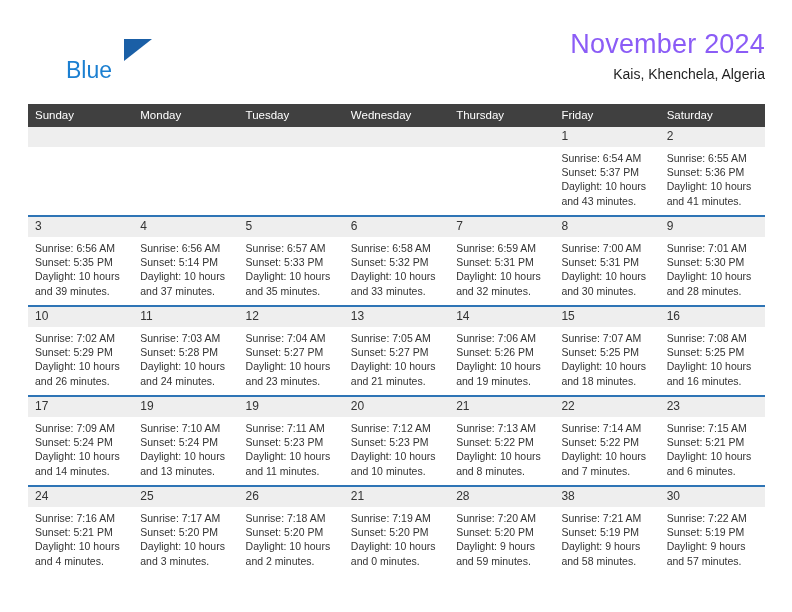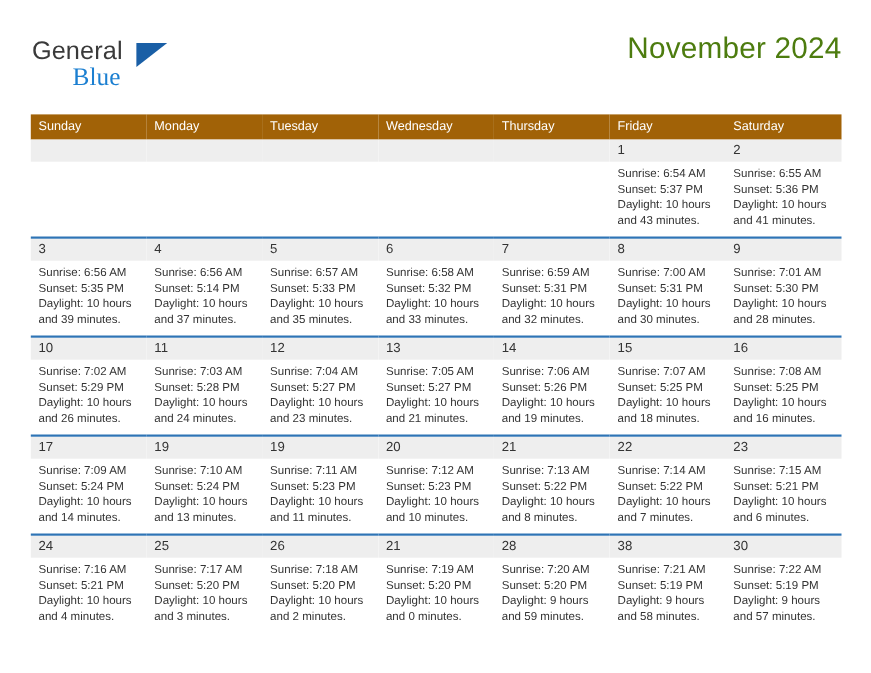--- a/index.html
+++ b/index.html
@@ -56,34 +56,34 @@
     height: 0;
     border-left: 28px solid #1a5fa6;
     border-bottom: 22px solid transparent;
   }
   .brand-blue {
     position: absolute;
     left: 38px;
     top: 24px;
     font-size: 23px;
     color: #1b7fd1;
-    font-family: Liberation Serif, serif;
+    font-family: Liberation Sans, sans-serif;
     line-height: 28px;
   }
 
   .titles {
     position: absolute;
     right: 0;
     top: 0;
     text-align: right;
   }
   .cal-title {
     font-size: 27px;
     font-weight: normal;
-    color: #4d7c0f;
+    color: #8b5cf6;
     line-height: 36px;
     letter-spacing: 0.2px;
   }
   .cal-subtitle {
     font-size: 14px;
     color: #1f1f1f;
     line-height: 22px;
     margin-top: 1px;
   }
 
@@ -91,21 +91,21 @@
   .calendar {
     position: absolute;
     left: 28px;
     top: 104px;
     width: 737px;
     border-collapse: collapse;
     table-layout: fixed;
   }
 
   .calendar th {
-    background: #a16207;
+    background: #404040;
     color: #ffffff;
     font-size: 11.5px;
     font-weight: normal;
     text-align: left;
     padding: 4px 0 5px 7px;
     line-height: 14px;
     border: none;
   }
 
   .calendar td {
@@ -148,27 +148,27 @@
   }
 </style>
 </head>
 <body>
 
 <div class="page">
 
   <div class="header">
 
     <div class="brand">
-      <span class="brand-general">General</span>
       <span class="brand-triangle"></span>
       <span class="brand-blue">Blue</span>
     </div>
 
     <div class="titles">
       <div class="cal-title">November 2024</div>
+      <div class="cal-subtitle">Kais, Khenchela, Algeria</div>
     </div>
 
   </div>
 
   <table class="calendar">
     <colgroup>
       <col style="width:14.2857%">
         <col style="width:14.2857%">
         <col style="width:14.2857%">
       <col style="width:14.2857%">

